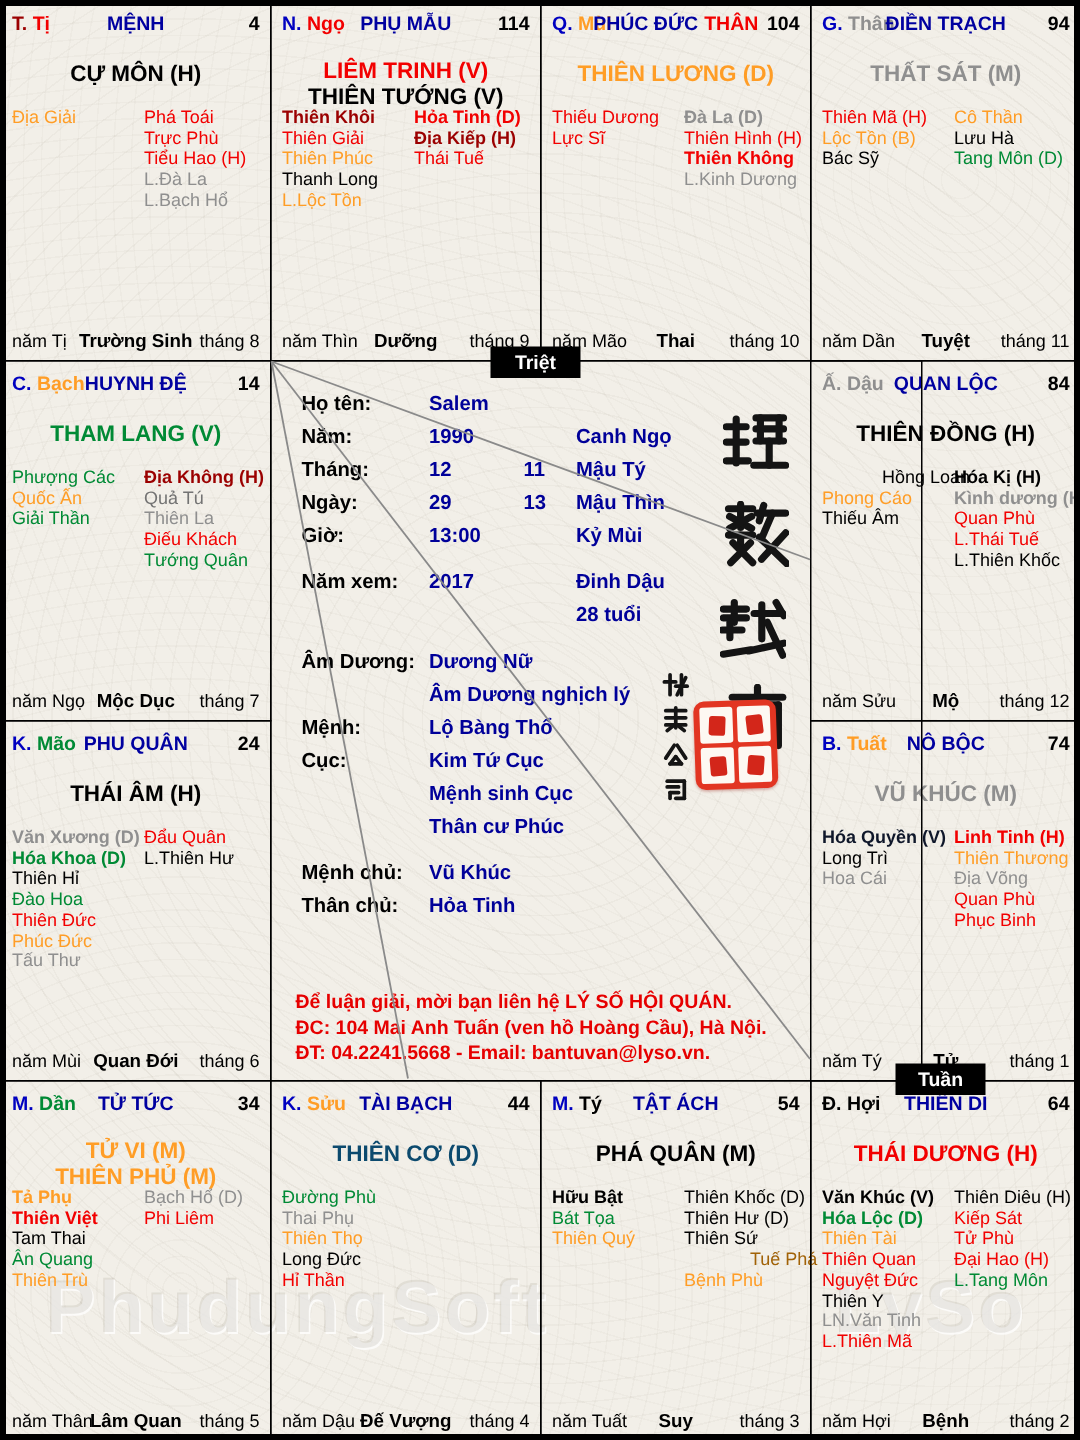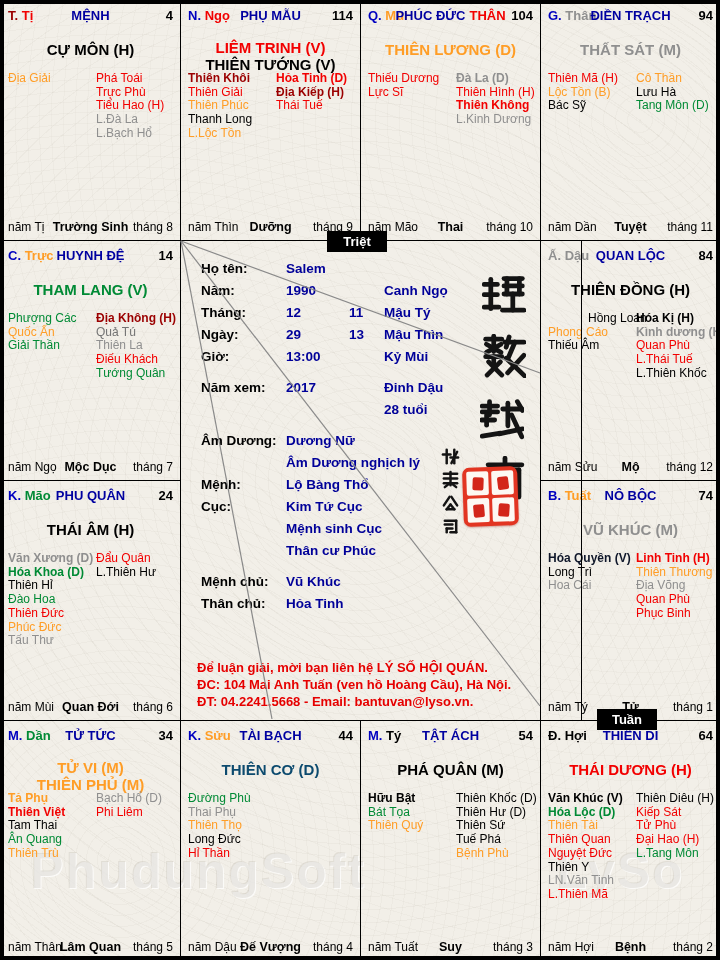--- a/index.html
+++ b/index.html
@@ -18,21 +18,21 @@
   .house{position:absolute;left:0;right:0;text-align:center;color:#0000a0;white-space:nowrap;}
   .h2{margin-left:4px;}
   .num{position:absolute;right:0;color:#000;}
   .mains{position:absolute;left:0;right:0;text-align:center;font-weight:bold;font-size:15px;line-height:17px;white-space:nowrap;}
   .coll{position:absolute;left:7px;top:71px;font-size:12px;line-height:13.7px;white-space:nowrap;}
   .colr{position:absolute;left:95px;top:71px;font-size:12px;line-height:13.7px;white-space:nowrap;}
   .foot{position:absolute;left:7px;right:7px;bottom:6px;height:15px;font-size:12px;color:#000;}
   .fnam{position:absolute;left:0;bottom:0;}
   .fstage{position:absolute;left:0;right:0;bottom:0;text-align:center;font-weight:bold;font-size:12.5px;}
   .fthang{position:absolute;right:0;bottom:0;}
-  .center{position:absolute;left:180px;top:240px;width:402px;height:481px;border:1px solid #000;
+  .center{position:absolute;left:180px;top:240px;width:435px;height:481px;border:1px solid #000;
           box-sizing:border-box;z-index:2;}
   .crow{position:absolute;left:0;right:0;height:20px;font-size:13.5px;font-weight:bold;white-space:nowrap;}
   .clabel{position:absolute;left:20px;color:#000;}
   .cv{position:absolute;color:#000099;}
   .p1{left:105px;} .p2{left:168px;} .p3{left:203px;}
   .contact{position:absolute;left:16px;top:418px;font-size:13px;line-height:17px;font-weight:bold;
            color:#e60000;white-space:nowrap;}
   .badge{position:absolute;width:60px;height:21px;background:#000;color:#fff;font-size:13px;
          font-weight:bold;text-align:center;line-height:21px;z-index:12;}
   .lines{position:absolute;inset:0;z-index:4;pointer-events:none;}
@@ -176,21 +176,21 @@
         <div style="color: rgb(0, 138, 53);">Tang Môn (D)</div>
       </div>
       <div class="foot">
         <span class="fnam">năm Dần</span>
         <span class="fstage">Tuyệt</span>
         <span class="fthang">tháng 11</span>
       </div>
     </div>
     <div class="cell" style="left: 0px; top: 240px;">
       <div class="chead">
-        <span class="stem"><span style="color: rgb(0, 0, 192);">C.</span> <span style="color: rgb(255, 157, 38);">Trực</span></span>
+        <span class="stem"><span style="color: rgb(0, 0, 192);">C.</span> <span style="color: rgb(255, 157, 38);">Bạch</span></span>
         <span class="house"><span>HUYNH ĐỆ</span></span>
         <span class="num">14</span>
       </div>
       <div class="mains" style="top: 40px;">
         <div style="color: rgb(0, 138, 53);">THAM LANG (V)</div>
       </div>
       <div class="coll">
         <div style="color: rgb(0, 138, 53);">Phượng Các</div>
         <div style="color: rgb(255, 157, 38);">Quốc Ấn</div>
         <div style="color: rgb(0, 138, 53);">Giải Thần</div>
@@ -351,21 +351,21 @@
       </div>
       <div class="coll">
         <div style="color: rgb(0, 0, 0); font-weight: bold;">Hữu Bật</div>
         <div style="color: rgb(0, 138, 53);">Bát Tọa</div>
         <div style="color: rgb(255, 157, 38);">Thiên Quý</div>
       </div>
       <div class="colr">
         <div style="color: rgb(0, 0, 0);">Thiên Khốc (D)</div>
         <div style="color: rgb(0, 0, 0);">Thiên Hư (D)</div>
         <div style="color: rgb(0, 0, 0);">Thiên Sứ</div>
-        <div style="color: #000000;">Tuế Phá</div>
+        <div style="color: #a16207; margin-left: 44px;">Tuế Phá</div>
         <div style="color: rgb(255, 157, 38);">Bệnh Phù</div>
       </div>
       <div class="foot">
         <span class="fnam">năm Tuất</span>
         <span class="fstage">Suy</span>
         <span class="fthang">tháng 3</span>
       </div>
     </div>
     <div class="cell" style="left: 540px; top: 720px;">
       <div class="chead">

